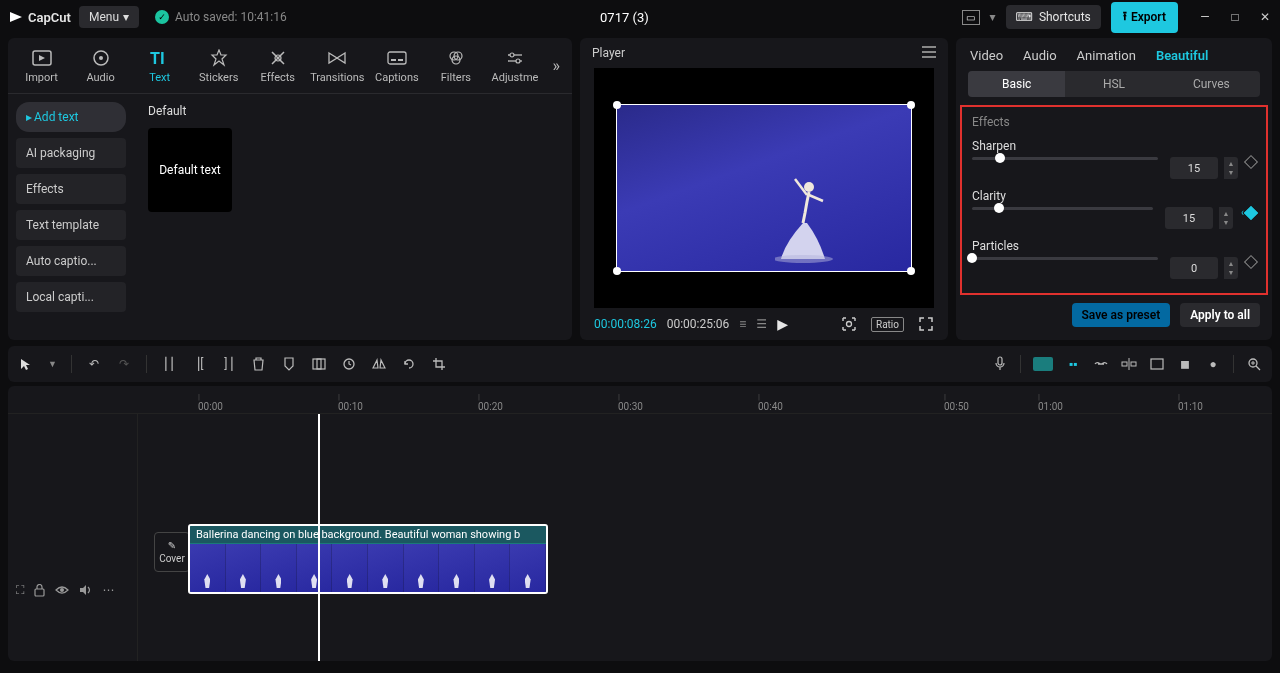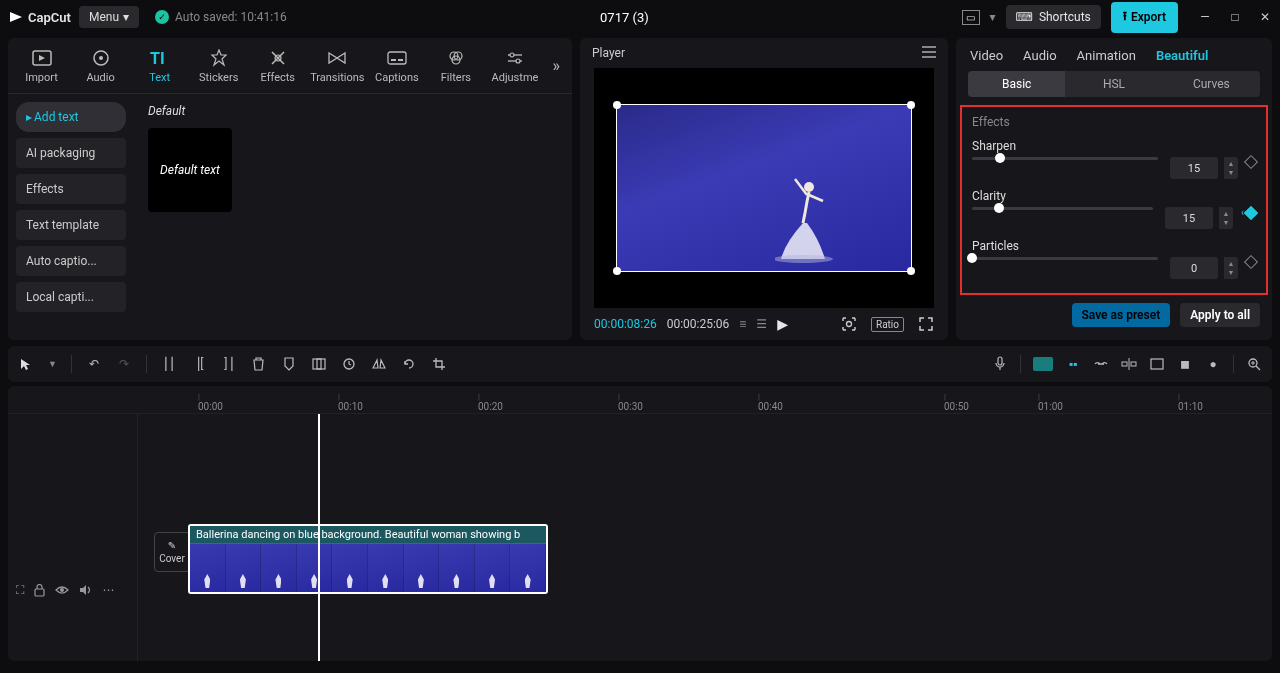--- a/index.html
+++ b/index.html
@@ -27,21 +27,21 @@
   .tabs { display: flex; align-items: center; border-bottom: 1px solid #2a2a2e; padding: 0 4px; height:56px;}
   .tab { display: flex; flex-direction: column; align-items: center; gap: 2px; padding: 6px 4px; color: #bbb; font-size: 11px; width:60px; }
   .tab.active { color: #1ec8e0; }
   .tab-icon { width: 22px; height: 22px; display:flex; align-items:center; justify-content:center; font-size:18px;}
   .tabs-more { margin-left:auto; padding:0 8px; color:#bbb; font-size:16px;}
   .left-body { display: flex; flex: 1; }
   .side-list { width: 126px; padding: 8px; display: flex; flex-direction: column; gap: 6px; }
   .side-item { background: transparent; padding: 8px 10px; border-radius: 4px; color: #ccc; font-size:12px; white-space:nowrap; overflow:hidden; text-overflow:ellipsis;}
   .side-item.active { background: #2f2f35; color: #1ec8e0; border-radius: 13px; }
   .side-item:not(.active) { background:#232327;}
-  .content-area { flex: 1; padding: 10px 14px; font-style: italic; }
+  .content-area { flex: 1; padding: 10px 14px; }
   .content-heading { color: #ddd; margin-bottom: 10px; font-size:12px;}
   .thumb { width: 84px; height: 84px; background: #000; border-radius: 4px; display: flex; align-items: center; justify-content: center; color: #fff; font-size:12px; text-align:center;}
   
   
   .player { flex: 1; background: #17171b; border-radius: 6px; display: flex; flex-direction: column; position:relative;}
   .player-head { display:flex; justify-content:space-between; padding: 8px 12px; color:#ccc;}
   .hamburger { display:flex; flex-direction:column; gap:3px;}
   .hamburger span{width:14px;height:2px;background:#888;}
   .canvas { flex:1; margin: 0 14px; background:#000; display:flex; align-items:center; justify-content:center; position:relative;}
   .video-frame { width: 296px; height: 168px; background: linear-gradient(160deg,#2a2a8a 0%, #3b3bb5 40%, #2828a0 100%); position:relative; border:1px solid #fff;}

